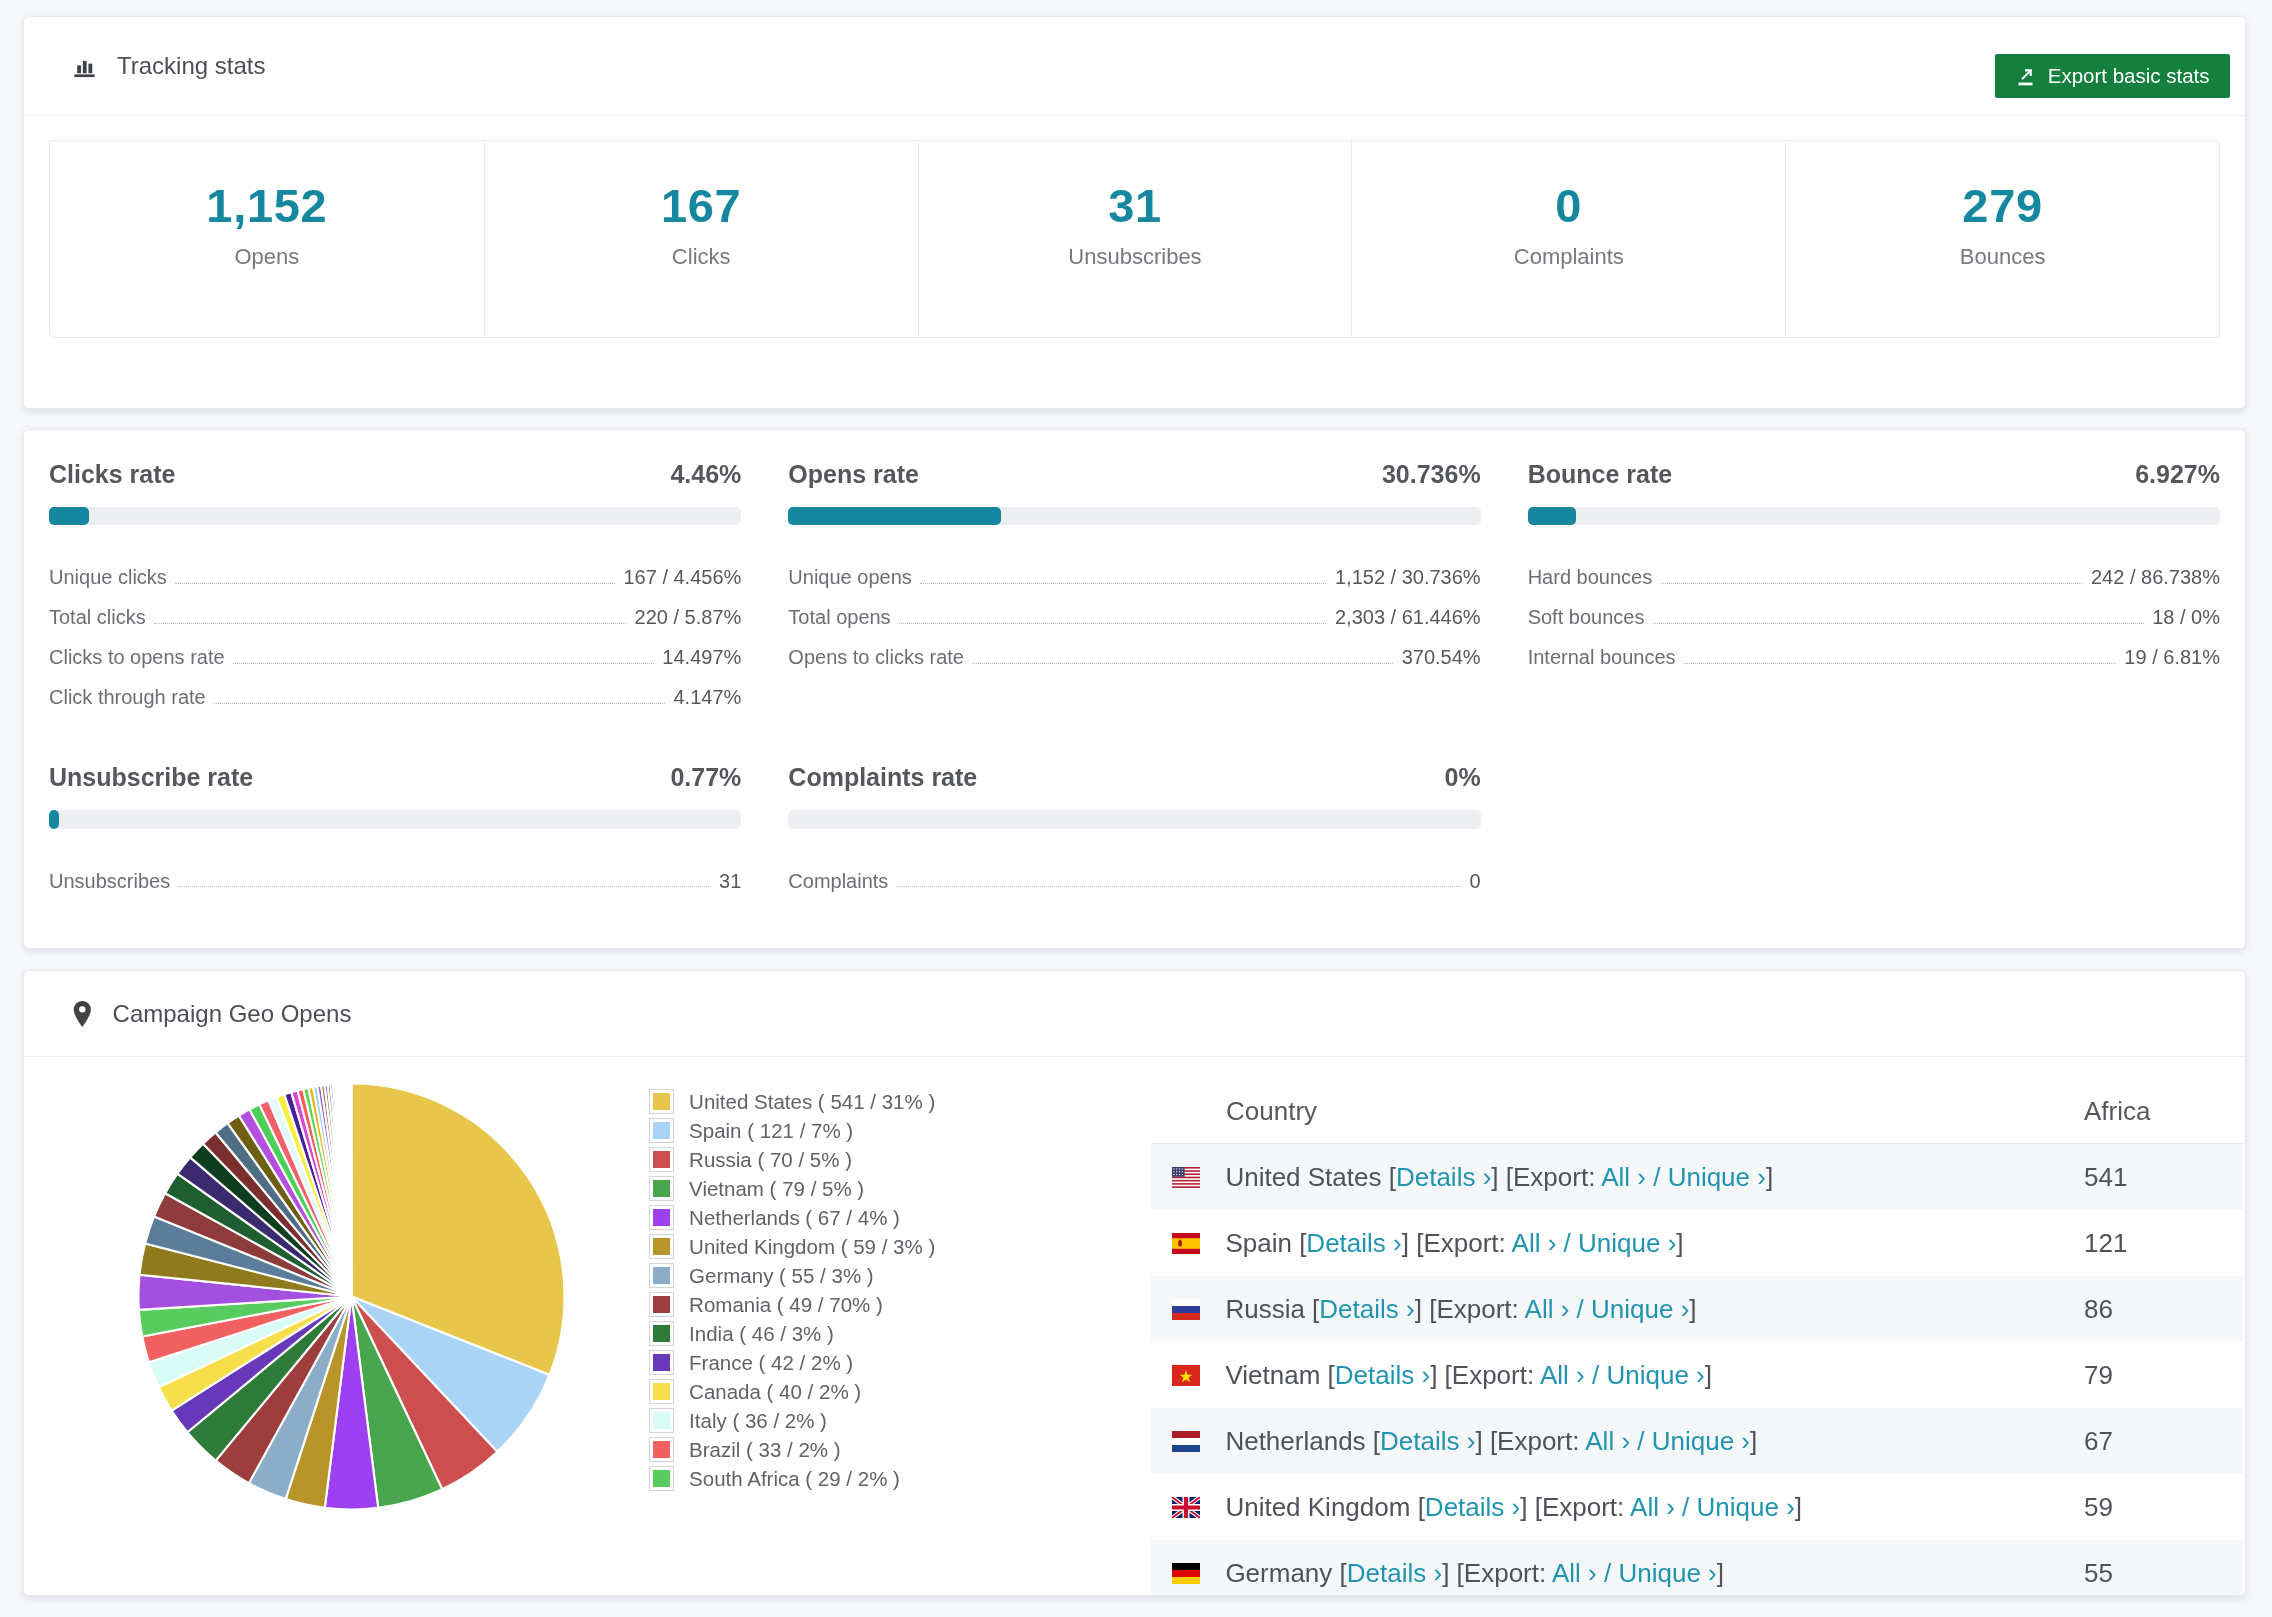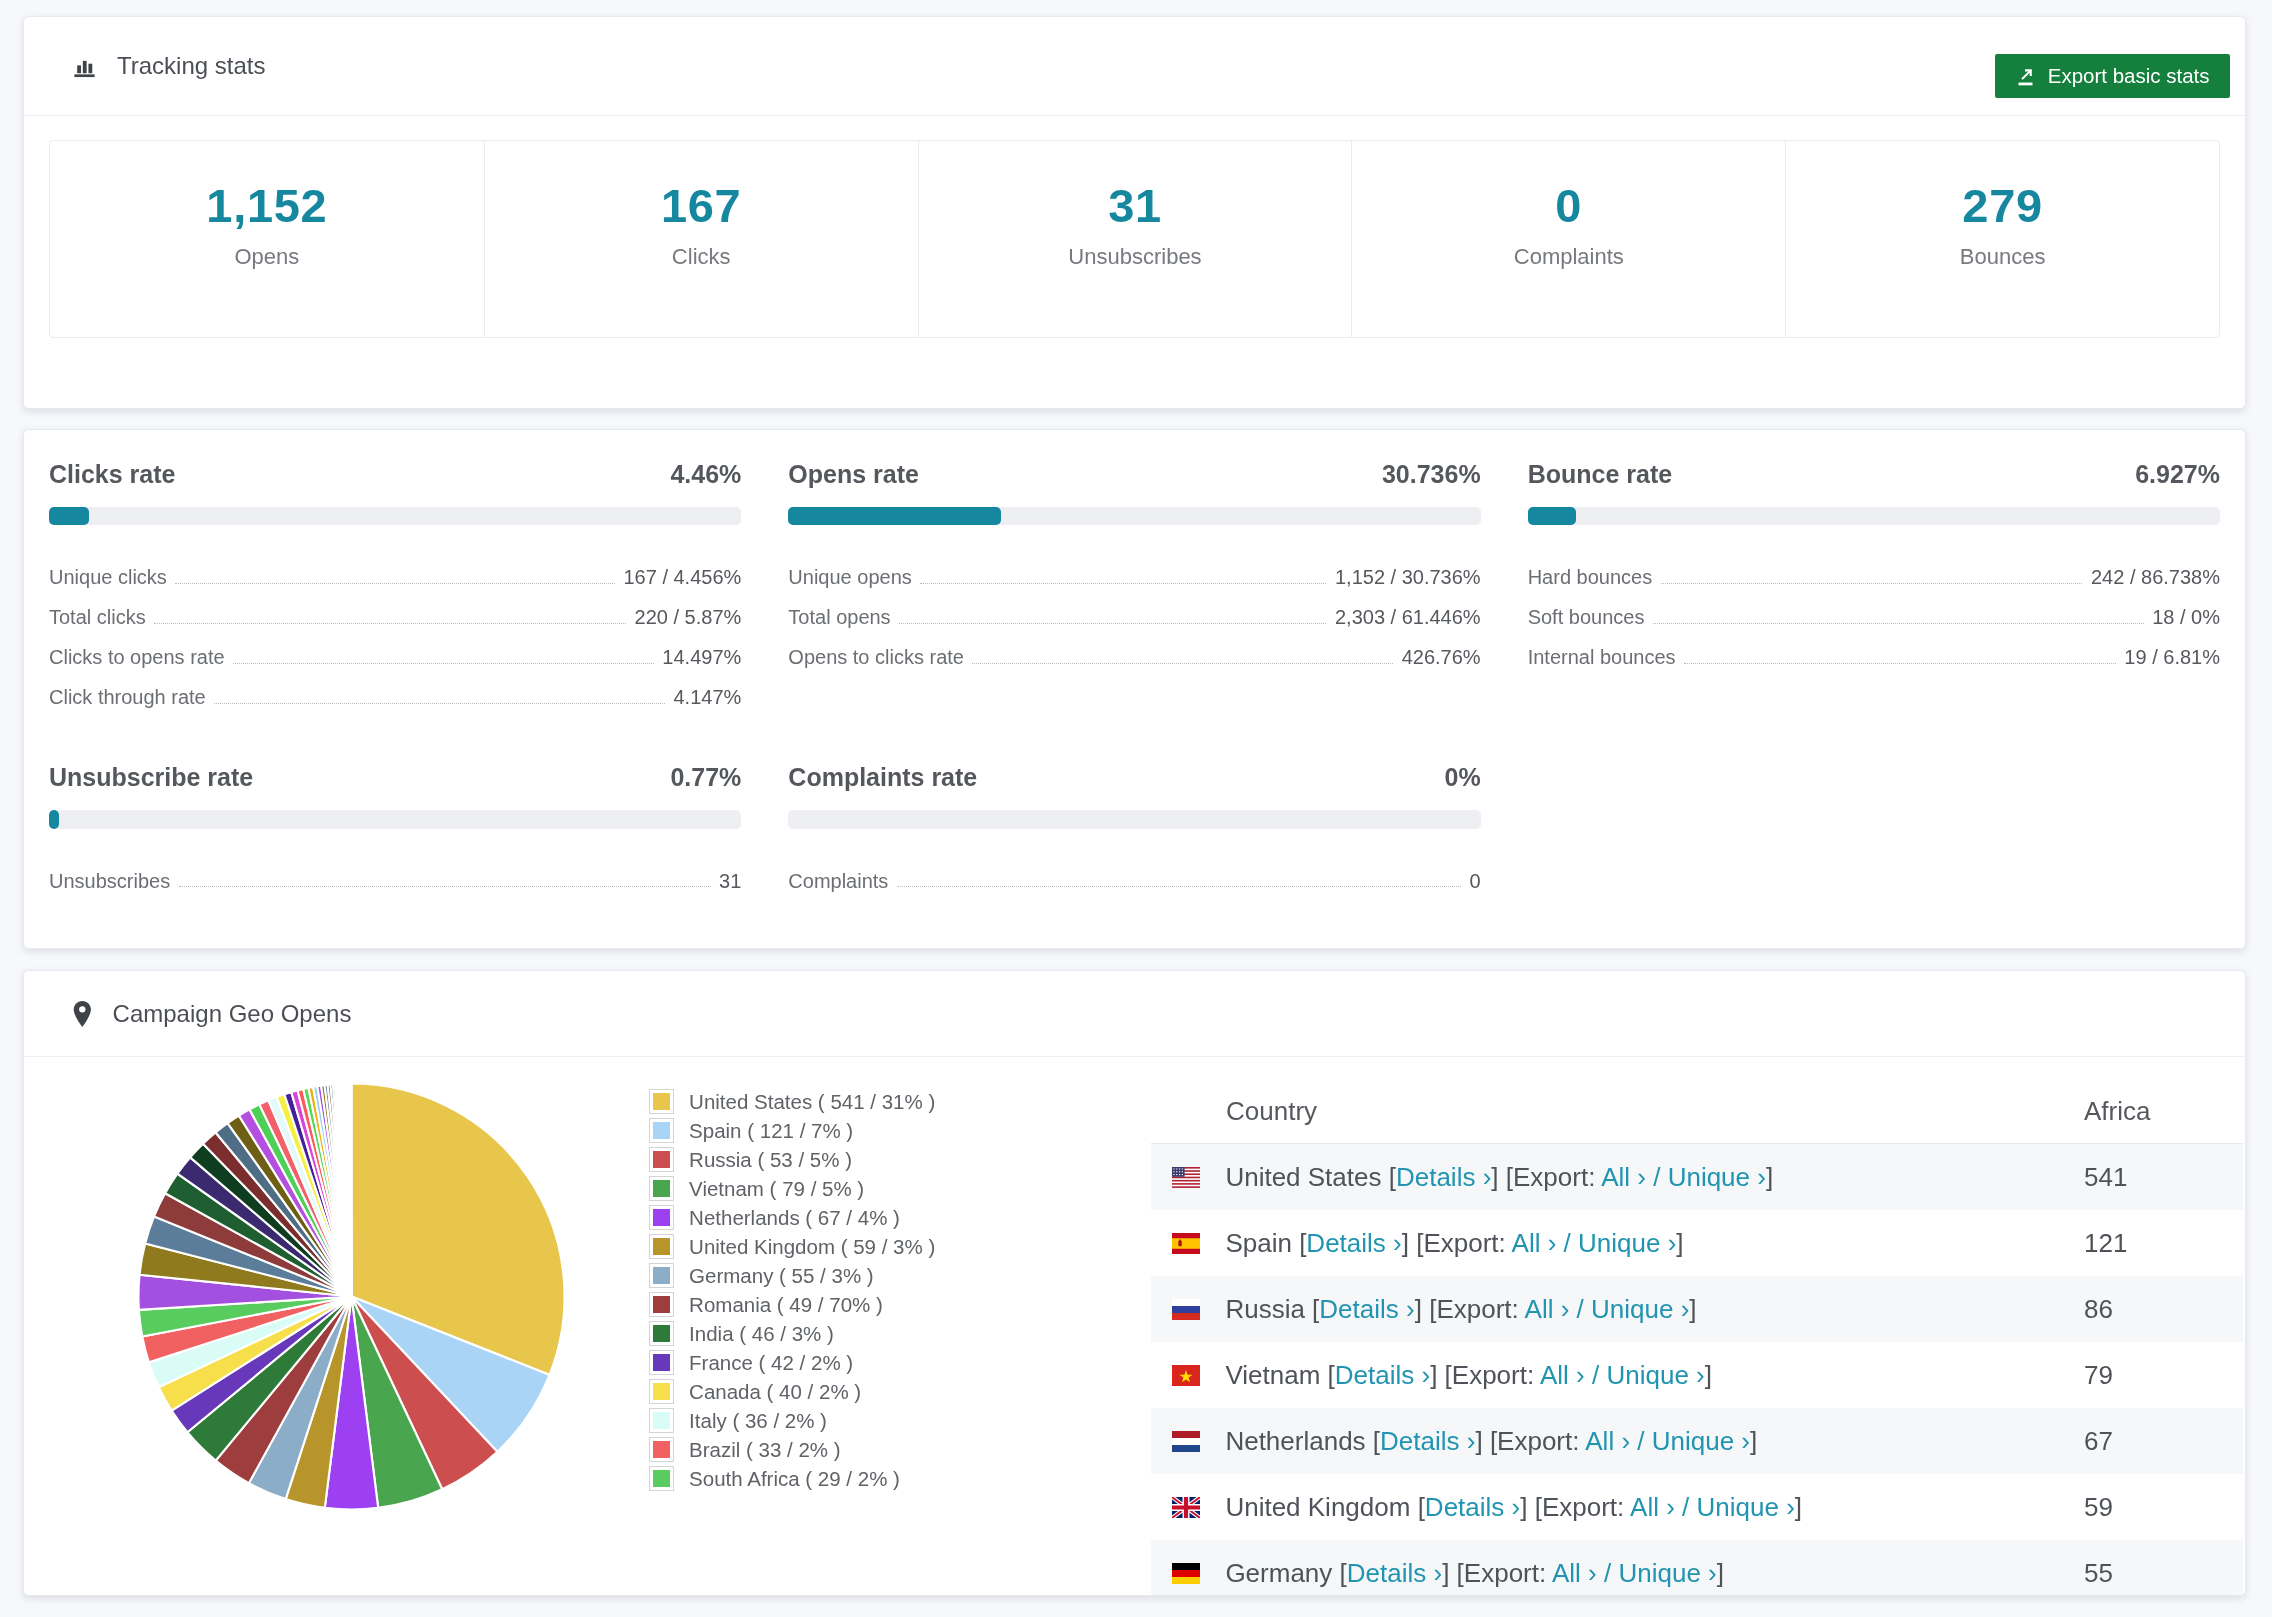--- a/index.html
+++ b/index.html
@@ -177,21 +177,21 @@
          <span class="val">1,152 / 30.736%</span>
        </div>
           <div class="rate-row">
          <span class="lbl">Total opens</span>
          <span class="leader"></span>
          <span class="val">2,303 / 61.446%</span>
        </div>
           <div class="rate-row">
          <span class="lbl">Opens to clicks rate</span>
          <span class="leader"></span>
-         <span class="val">426.76%</span>
+         <span class="val">370.54%</span>
        </div>
         </div>
       </div>
       <div>
         <div class="rate-head">
        <span>Bounce rate</span>
        <span>6.927%</span>
      </div>
      <div class="rate-bar">
        <div class="rate-fill" style="width:6.927%;min-width:40px"></div>
@@ -333,21 +333,21 @@
       <li>
         <span class="swatch">
           <i style="background:#aad4f5"></i>
         </span>
                   <span>Spain ( 121 / 7% )</span>
       </li>
       <li>
         <span class="swatch">
           <i style="background:#cd4e4e"></i>
         </span>
-                  <span>Russia ( 53 / 5% )</span>
+                  <span>Russia ( 70 / 5% )</span>
       </li>
       <li>
         <span class="swatch">
           <i style="background:#4aa64e"></i>
         </span>
                   <span>Vietnam ( 79 / 5% )</span>
       </li>
       <li>
         <span class="swatch">
           <i style="background:#9c40f2"></i>

